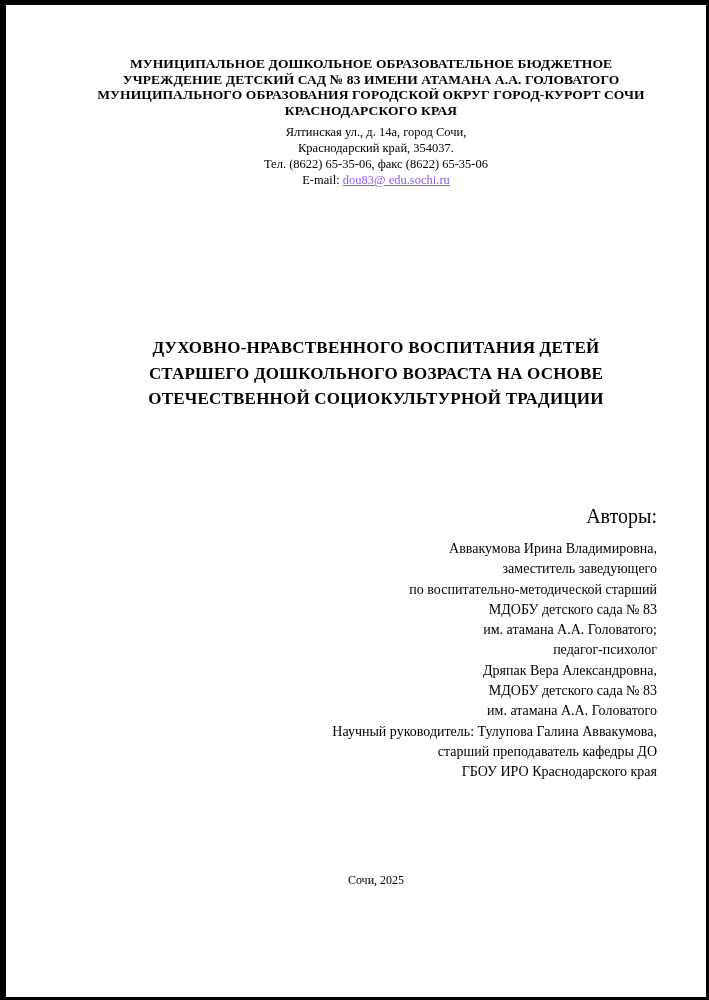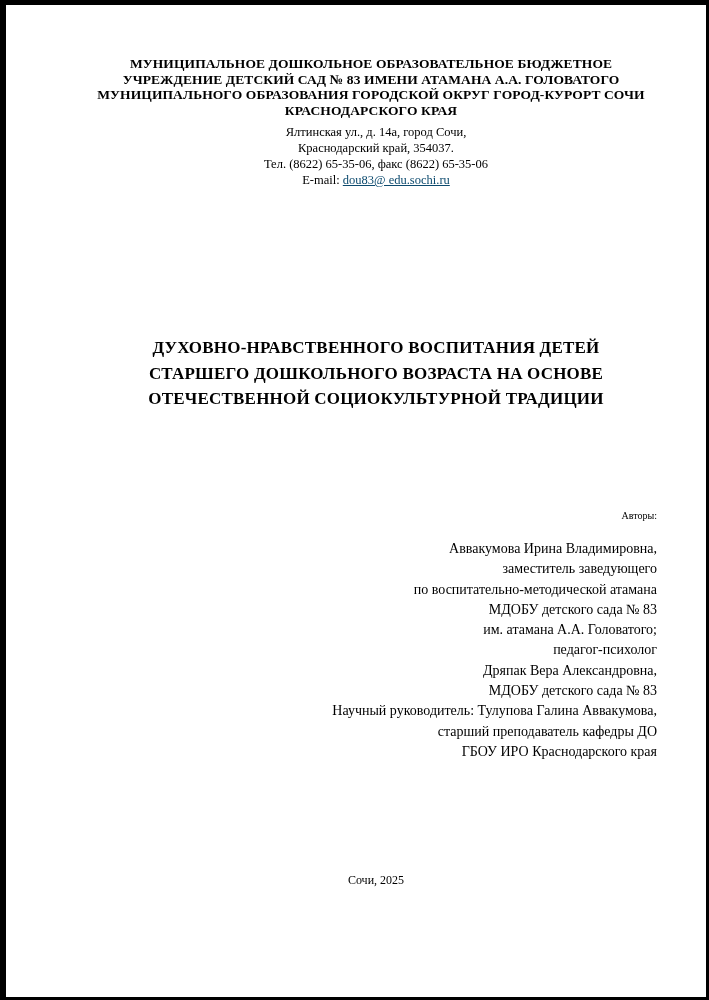--- a/index.html
+++ b/index.html
@@ -39,21 +39,21 @@
   }
   .contact {
     top: 119px;
     left: 89px;
     right: 49px;
     text-align: center;
     font-size: 12.5px;
     line-height: 16px;
   }
   .email-link {
-    color: #0c4a6e;
+    color: #8b5cf6;
     text-decoration: underline;
     cursor: pointer;
   }
   .kicker {
     top: 297px;
     left: 89px;
     right: 49px;
     text-align: center;
     font-weight: bold;
     font-size: 16.5px;
@@ -67,21 +67,21 @@
     font-weight: bold;
     font-size: 17px;
     line-height: 25.5px;
     letter-spacing: 0.2px;
   }
   .authors-label {
     top: 502px;
     left: 89px;
     right: 49px;
     text-align: right;
-    font-size: 10px;
+    font-size: 20px;
     line-height: 18px;
   }
   .authors-block {
     top: 534px;
     left: 40px;
     right: 49px;
     text-align: right;
     font-size: 14px;
     line-height: 20.3px;
   }
@@ -119,26 +119,27 @@
       <div>ДУХОВНО-НРАВСТВЕННОГО ВОСПИТАНИЯ ДЕТЕЙ</div>
       <div>СТАРШЕГО ДОШКОЛЬНОГО ВОЗРАСТА НА ОСНОВЕ</div>
       <div>ОТЕЧЕСТВЕННОЙ СОЦИОКУЛЬТУРНОЙ ТРАДИЦИИ</div>
     </div>
 
     <div class="block authors-label">Авторы:</div>
 
     <div class="block authors-block">
       <div>Аввакумова Ирина Владимировна,</div>
       <div>заместитель заведующего</div>
-      <div>по воспитательно-методической атамана</div>
+      <div>по воспитательно-методической старший</div>
       <div>МДОБУ детского сада № 83</div>
       <div>им. атамана А.А. Головатого;</div>
       <div>педагог-психолог</div>
       <div>Дряпак Вера Александровна,</div>
       <div>МДОБУ детского сада № 83</div>
+      <div>им. атамана А.А. Головатого</div>
       <div>Научный руководитель: Тулупова Галина Аввакумова,</div>
       <div>старший преподаватель кафедры ДО</div>
       <div>ГБОУ ИРО Краснодарского края</div>
     </div>
 
     <div class="block city-year">Сочи, 2025</div>
 
   </div>
 </div>
 

